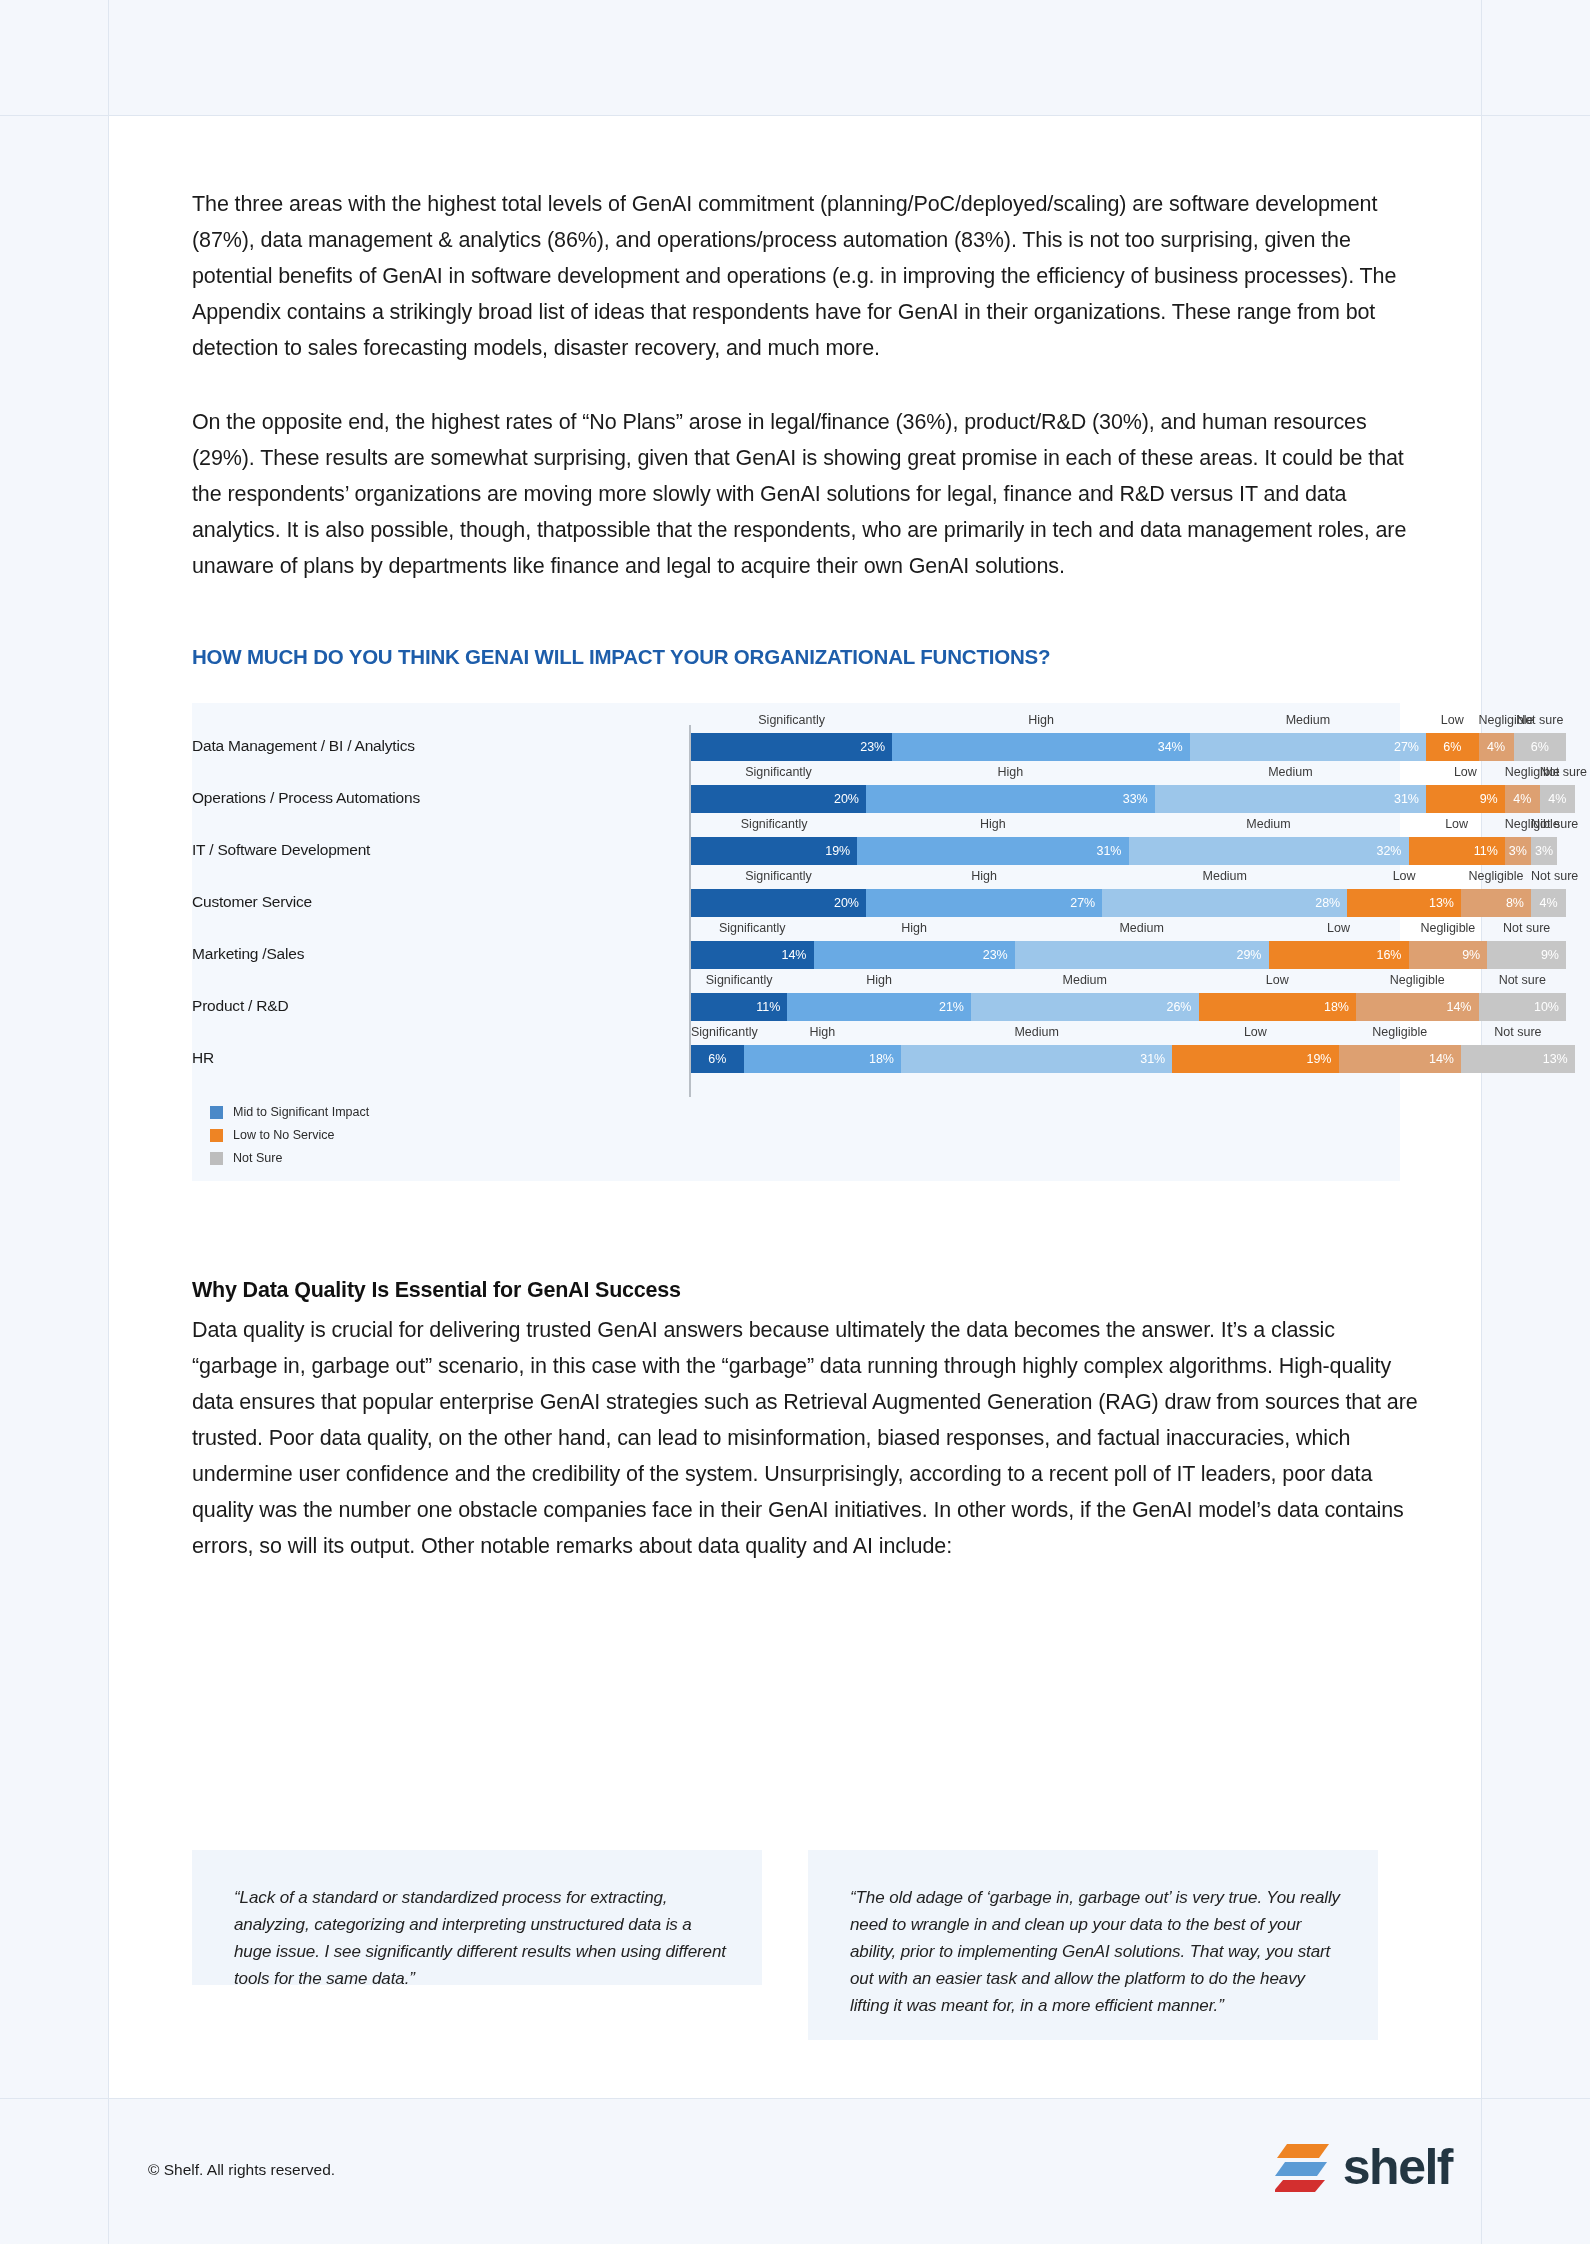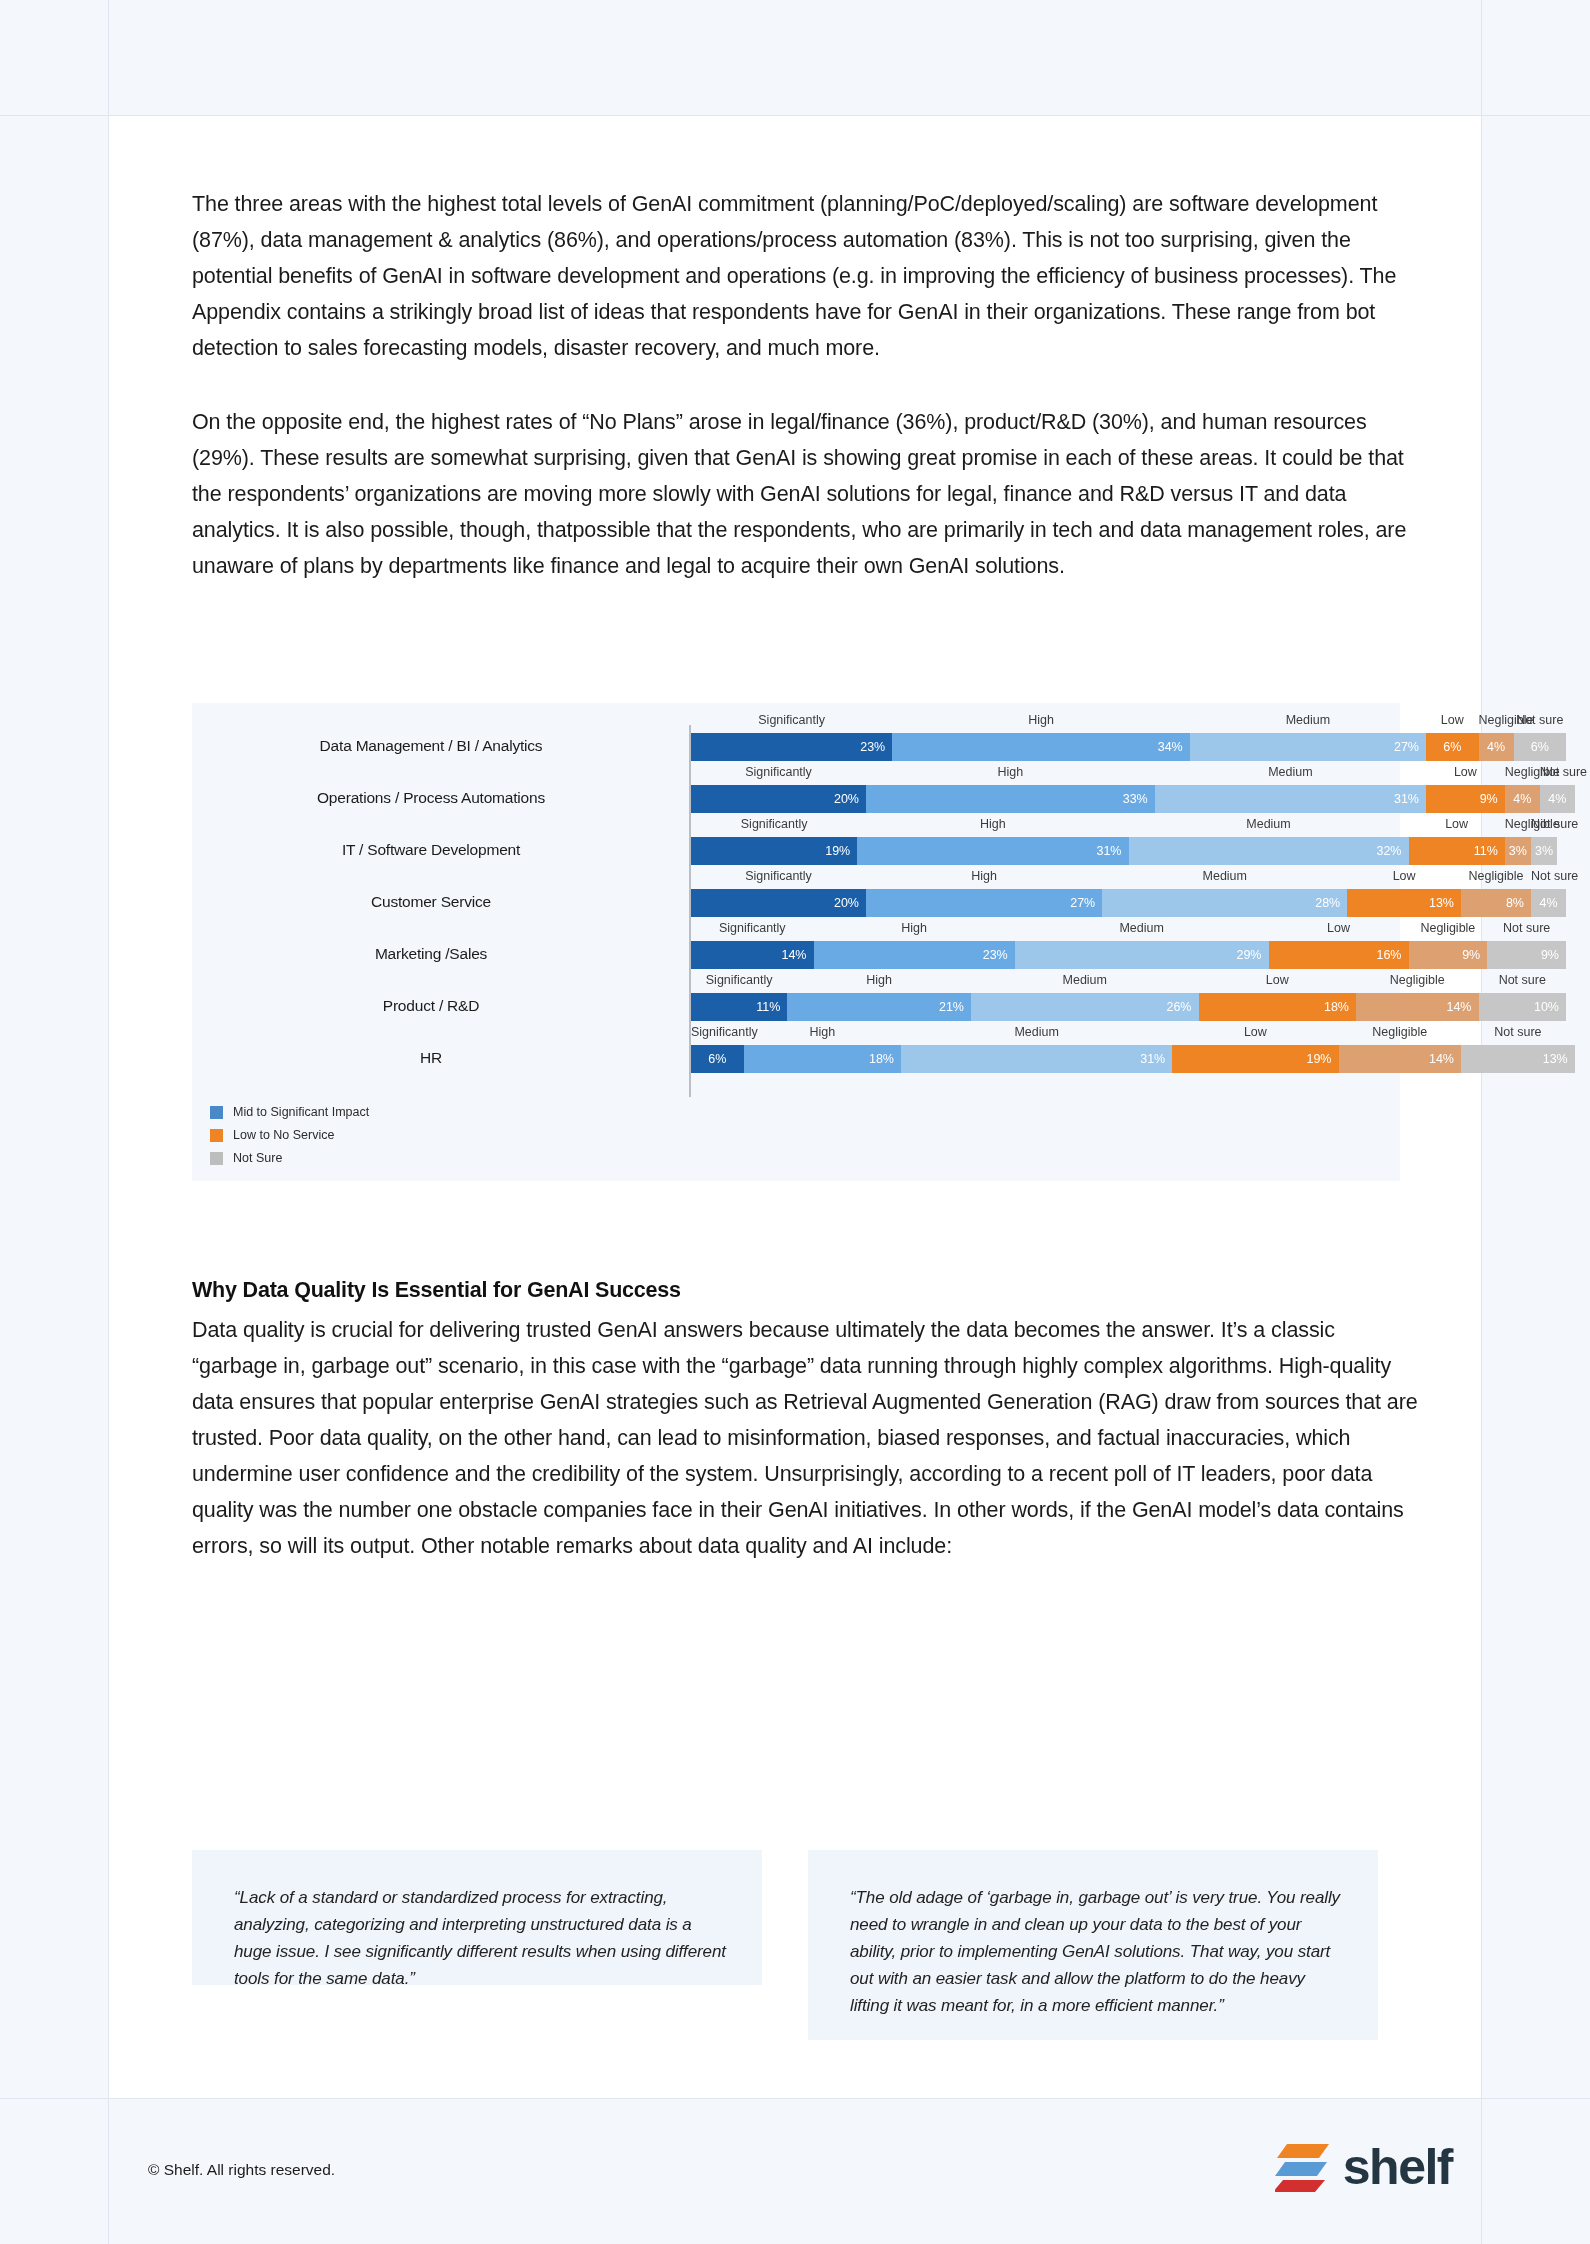--- a/index.html
+++ b/index.html
@@ -87,21 +87,21 @@
     position: absolute;
     left: 0;
     width: 100%;
     height: 52px;
   }
   .row-label {
     position: absolute;
     left: 0;
     top: 26px;
     width: 478px;
-    text-align: center;
+    text-align: left;
     font-size: 15.5px;
     color: #1b1b1b;
     letter-spacing: -0.2px;
   }
   .seg-labels {
     position: absolute;
     left: 499px;
     top: 2px;
     height: 20px;
     width: 875px;
@@ -224,20 +224,21 @@
   <div class="band-bottom">
     <div class="col-l"></div>
     <div class="col-r"></div>
   </div>
 
   <div class="content">
     <p class="body para-1">The three areas with the highest total levels of GenAI commitment (planning/PoC/deployed/scaling) are software development (87%), data management &amp; analytics (86%), and operations/process automation (83%). This is not too surprising, given the potential benefits of GenAI in software development and operations (e.g. in improving the efficiency of business processes). The Appendix contains a strikingly broad list of ideas that respondents have for GenAI in their organizations. These range from bot detection to sales forecasting models, disaster recovery, and much more.</p>
     <p class="body para-2">On the opposite end, the highest rates of “No Plans” arose in legal/finance (36%),  product/R&amp;D (30%), and human resources (29%). These results are somewhat  surprising, given that GenAI is showing great promise in each of these areas. It  could be that the respondents’ organizations are moving more slowly with GenAI  solutions for legal, finance and R&amp;D versus IT and data analytics. It is also possible,  though, thatpossible that the respondents, who are primarily in tech and data management roles, are unaware of plans by departments like finance and legal to acquire their own GenAI solutions.</p>
   </div>
 
+  <div class="chart-heading">HOW MUCH DO YOU THINK GENAI WILL IMPACT YOUR ORGANIZATIONAL FUNCTIONS?</div>
 
   <div class="chart-panel">
     <div class="chart-inner" id="chart-inner">
       <div class="axis-line"></div>
     <div class="row" style="top: 8px;">
           <div class="row-label">Data Management / BI / Analytics</div>
           <div class="seg-labels">
             <div class="seg-lab" style="left: 0px; width: 201.25px;">Significantly</div>
             <div class="seg-lab" style="left: 201.25px; width: 297.5px;">High</div>
             <div class="seg-lab" style="left: 498.75px; width: 236.25px;">Medium</div>

